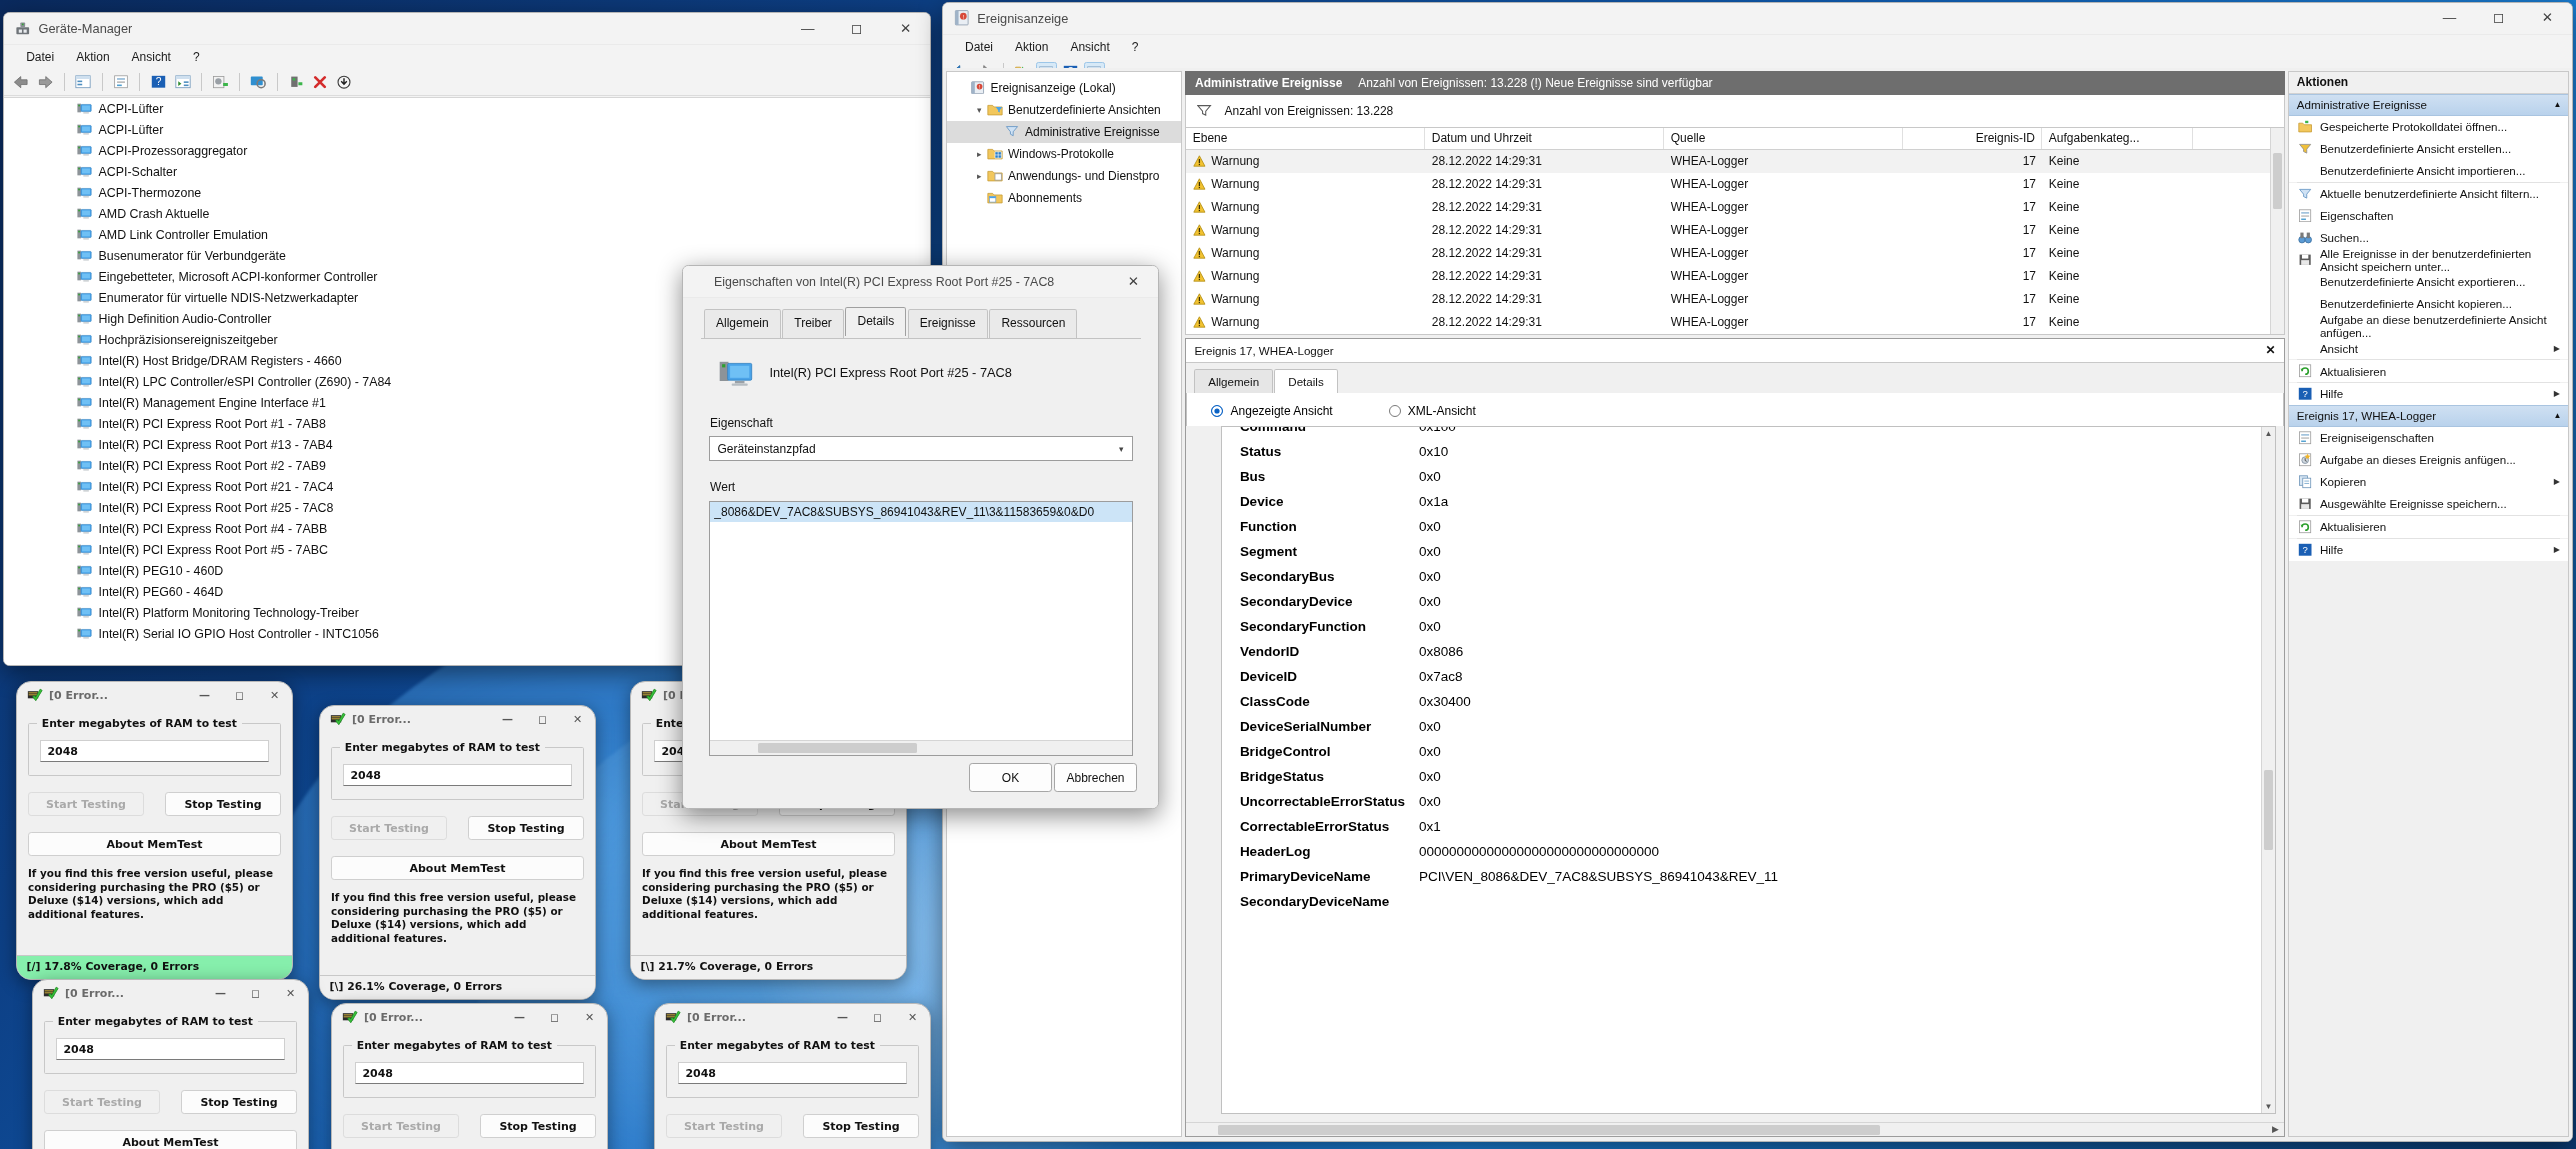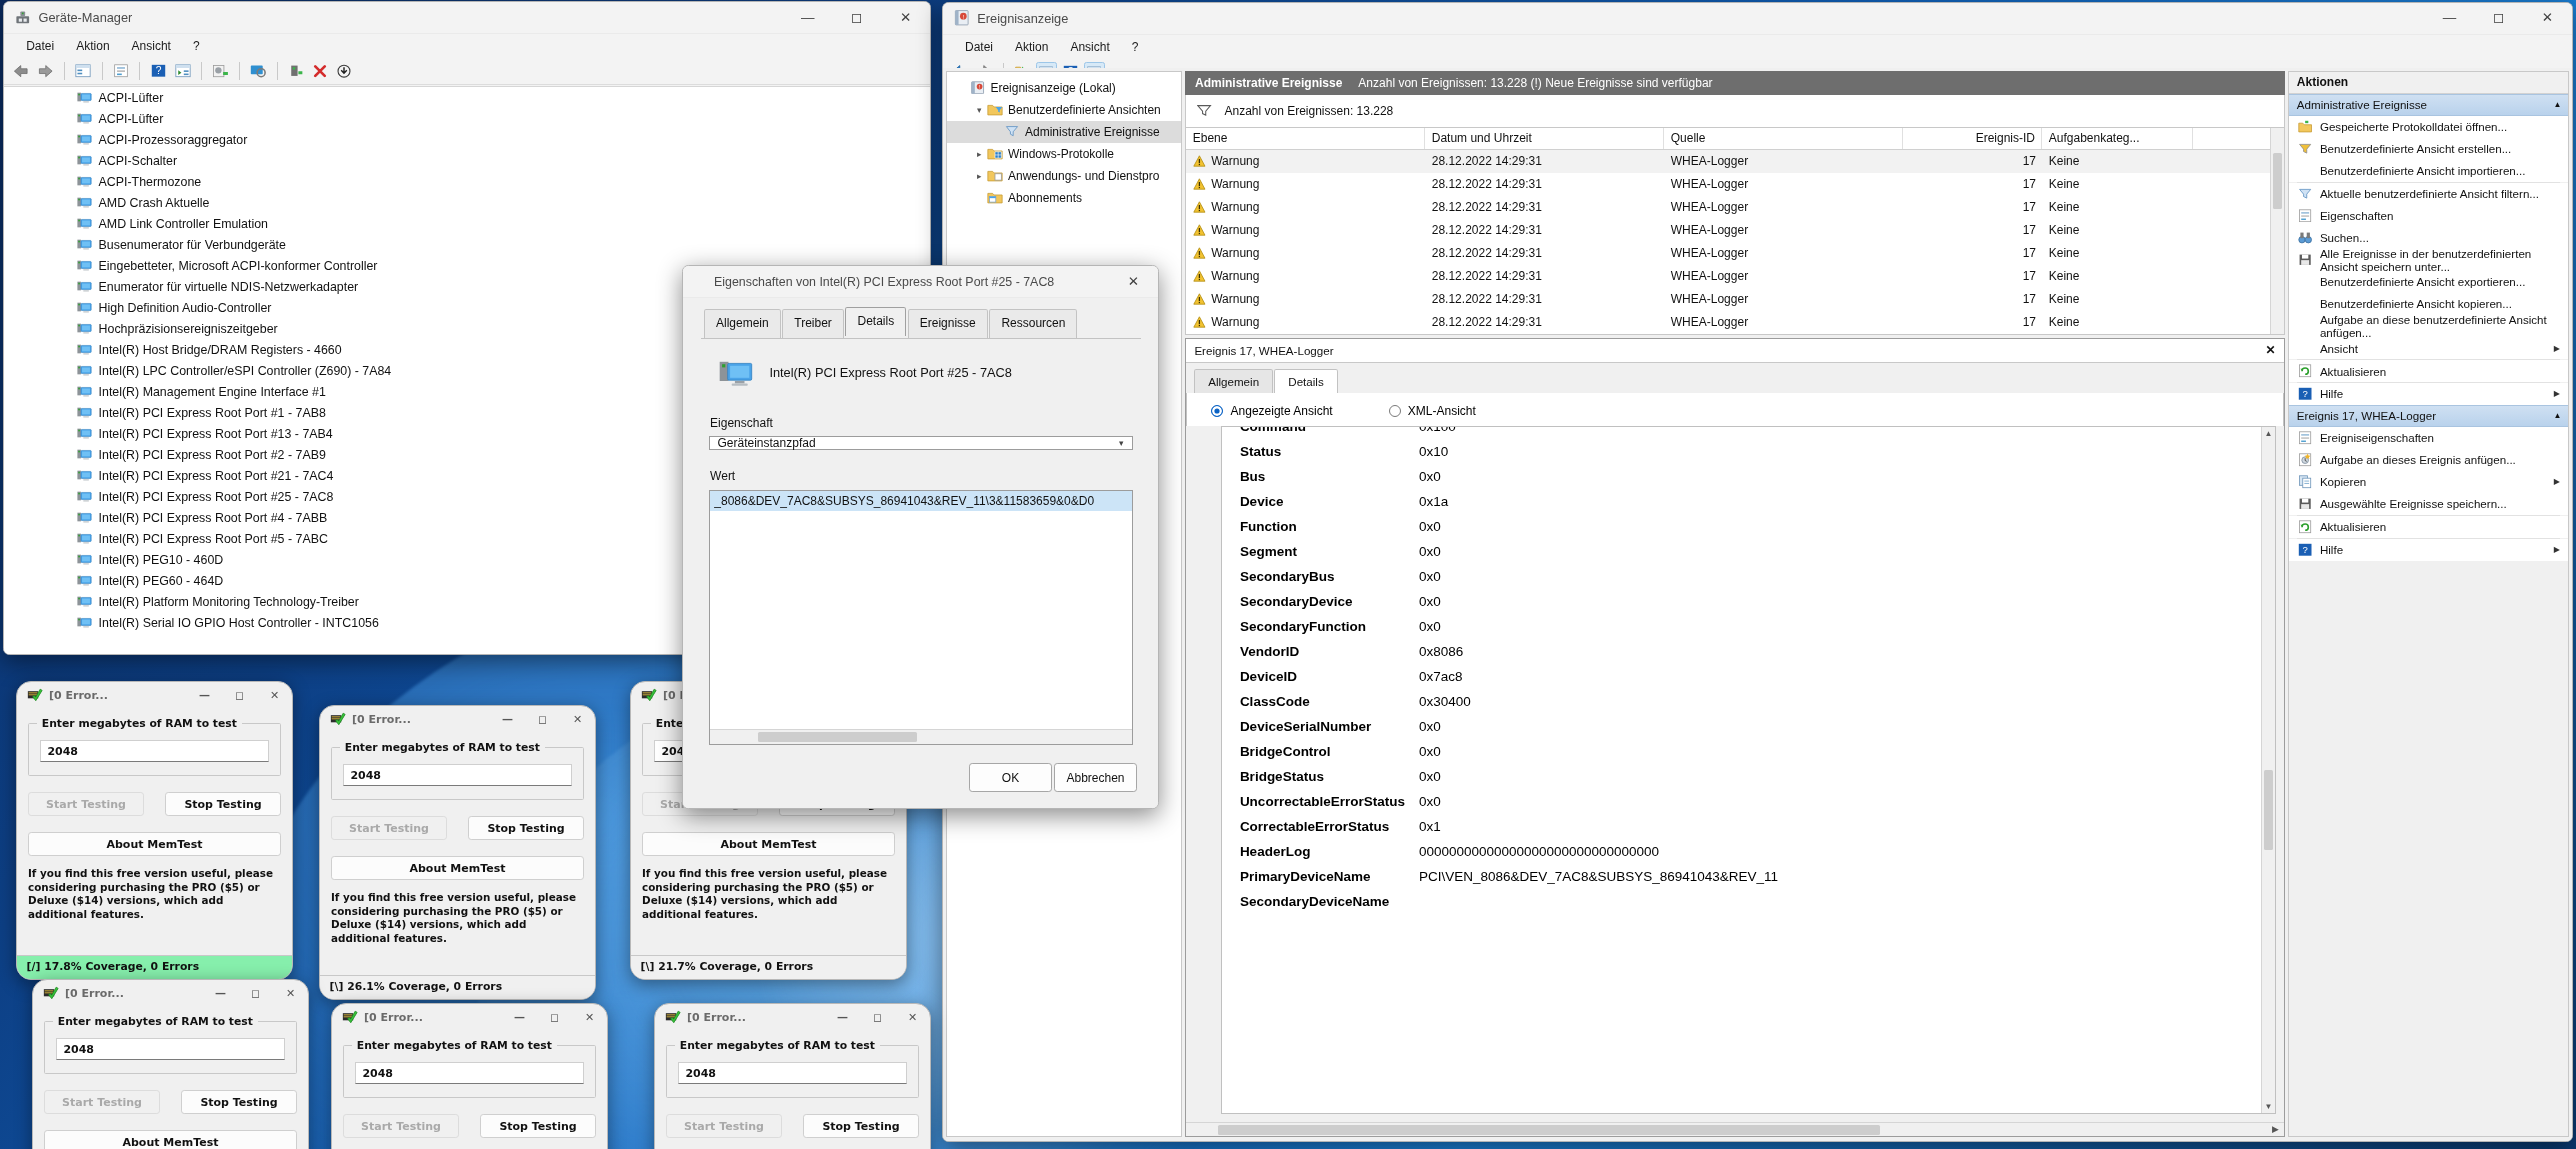--- a/index.html
+++ b/index.html
@@ -28,21 +28,21 @@
           color:#404040; font-size:13.5px; line-height:1; }
   .menubar { height:24px; display:flex; align-items:center; padding-left:11px; gap:0;
              background:#f3f3f3; font-size:12px; color:#1a1a1a; }
   .menubar span { padding:2.4px 11px; }
   .toolbar { height:27px; display:flex; align-items:center; gap:3.2px; padding-left:6.4px;
              background:#f3f3f3; border-bottom:0.8px solid #dcdcdc; }
   .tbsep { width:0.8px; height:17.5px; background:#c9c9c9; margin:0 4.8px; }
   .tbi { width:21px; height:19px; display:flex; align-items:center; justify-content:center; }
 
   
-  #devmgr { left:3.2px; top:1px; width:928px; height:654px; }
+  #devmgr { left:3.2px; top:12px; width:928px; height:654px; }
   #devmgr .body { position:absolute; left:0; right:0; top:84px; bottom:0; background:#fff;
                   border-top:0.8px solid #d6d6d6; overflow:hidden; }
   .dev-row { height:21px; display:flex; align-items:center; padding-left:73px; font-size:12.4px; color:#111; }
   .dev-ico { width:15px; height:12.8px; margin-right:6.4px; flex:0 0 auto; }
 
   
   #evt { left:942px; top:1.6px; width:1631px; height:1140px; }
   #evt .evbody { position:absolute; left:0; right:0; top:65px; bottom:0; display:flex; background:#f0f0f0; }
   .ev-tree { width:236px; background:#fff; border:0.8px solid #c8c8c8; margin:3.2px 0 3.2px 3.2px; padding-top:4.8px; }
   .tree-row { height:22px; display:flex; align-items:center; font-size:12px; color:#111; white-space:nowrap; }
@@ -105,21 +105,21 @@
   #props .pbody { position:absolute; inset:32px 0 0 0; background:#f0f0f0; }
   .ptabs { display:flex; gap:1.6px; padding:11px 0 0 21px; }
   .ptab { padding:6.4px 11px 5.6px; font-size:12px; background:#eaeaea; border:0.8px solid #c3c3c3;
           border-bottom:none; border-radius:2.4px 2.4px 0 0; color:#111; }
   .ptab.active { background:#f0f0f0; border-color:#a0a0a0; position:relative; top:-2.4px; padding-bottom:8px; }
   .ppanel { margin:0 17.5px 0 17.5px; border-top:0.8px solid #c3c3c3; padding:17.5px 8px 0 8px; }
   .pdev { display:flex; align-items:center; gap:14.3px; padding-left:9.6px; }
   .pdev .dico { width:37px; height:32px; flex:0 0 auto; }
   .pdev span { font-size:12.8px; color:#111; }
   .plabel { font-size:12px; color:#111; margin:27px 0 6.4px 1.6px; }
-  .pselect { height:14px; background:#fff; border:0.8px solid #9c9c9c; display:flex;
+  .pselect { height:25px; background:#fff; border:0.8px solid #9c9c9c; display:flex;
              align-items:center; padding:0 8px; font-size:12px; color:#111; }
   .pselect .cv { margin-left:auto; font-size:8.8px; color:#444; }
   .pvalbox { height:255px; background:#fff; border:0.8px solid #9c9c9c; position:relative; overflow:hidden; }
   .pval-sel { background:#cce4f7; font-size:12px; color:#111; padding:3.2px 4.8px; white-space:nowrap; }
   .pbtns { position:absolute; right:21px; bottom:16px; display:flex; gap:2px; }
   .pbtn { width:83px; height:29px; border:0.8px solid #a6a6a6; background:#fdfdfd; border-radius:3.2px;
           font-size:12px; color:#111; display:flex; align-items:center; justify-content:center; }
 
   
   .mt { position:absolute; background:#f0f0f0; border:0.8px solid #b8b8b8; border-radius:15px;

